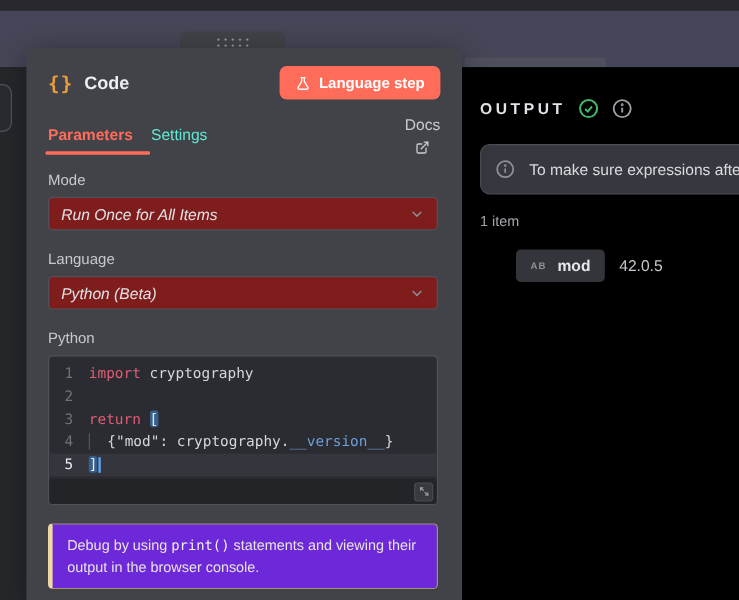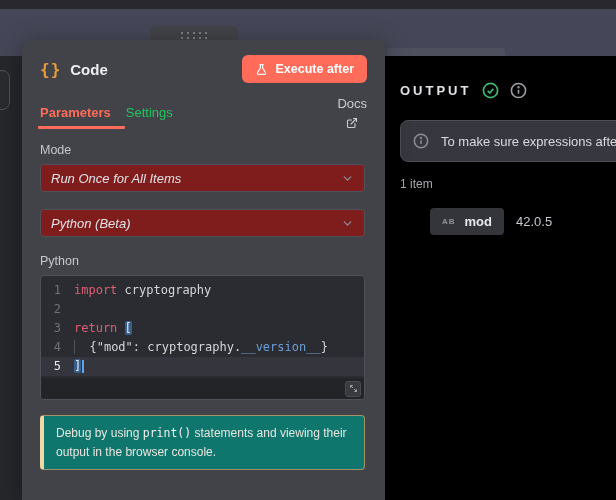--- a/index.html
+++ b/index.html
@@ -48,21 +48,21 @@
     background:#424348; border-radius:8px 8px 0 0; box-shadow:0 4px 24px rgba(0,0,0,.35); }
   .panel-header { display:flex; align-items:center; justify-content:space-between; padding:15px 18px 11px 18px; }
   .title-wrap { display:flex; align-items:center; gap:9px; }
   .braces-icon { color:#eb9c3e; font-size:16px; font-weight:bold; letter-spacing:1px; }
   .node-title { font-size:15px; font-weight:bold; color:#eceef1; }
   .exec-btn { display:flex; align-items:center; gap:7px; background:var(--accent);
     border:none; border-radius:6px; color:#fff; font-size:12.5px; font-weight:600;
     padding:7px 13px; cursor:pointer; font-family:inherit; }
 
   .tabs-row { display:flex; align-items:flex-end; gap:15px; padding:2px 18px 0 18px; }
-  .tab { font-size:13px; color:#22c55e; padding-bottom:9px; cursor:pointer; }
+  .tab { font-size:13px; color:#5eead4; padding-bottom:9px; cursor:pointer; }
   .tab.active { color:var(--accent); font-weight:600; position:relative; }
   .tab.active::after { content:""; position:absolute; left:-2px; right:-14px; bottom:0; height:3px;
     background:var(--accent); border-radius:1px; }
   .docs-link { margin-left:auto; font-size:13px; color:#c9cbd1; display:flex; align-items:center; gap:6px; cursor:pointer;flex-direction:column; }
 
   .panel-body { padding:14px 20px 0 18px; }
   .field-label { font-size:12.5px; color:#c6c8ce; margin-bottom:7px; }
   .select { height:28px; background:#7f1d1d; border:1px solid #50515a; border-radius:4px;
     display:flex; align-items:center; padding:0 10px; margin-bottom:17px; cursor:pointer;font-style:italic; }
   .select-value { font-size:13px; color:#e0e2e6; flex:1; }
@@ -80,21 +80,21 @@
   .t-pl, .t-st { color:#d4d6da; }
   .t-at { color:#6d9fd8; }
   .t-brm { background:#38608f; color:#e6eaf0; border-radius:2px; }
   .t-gd { border-left:1px solid #54555c; }
   .t-cur { display:inline-block; width:2px; height:13px; background:#61a5e8; vertical-align:middle; margin-left:1px; }
   .editor-footer { height:21px; background:#232428; display:flex; justify-content:flex-end; align-items:center; padding-right:3px; }
   .expand-btn { width:16px; height:16px; background:#393a40; border:1px solid #4a4b52; border-radius:3px;
     display:flex; align-items:center; justify-content:center; cursor:pointer; }
 
   
-  .hint-box { margin:15px 0 0 0; background:#0f766e; border:1px solid #a3926a;
+  .hint-box { margin:15px 0 0 0; background:#6d28d9; border:1px solid #a3926a;
     border-left:4px solid #eed9a4; border-radius:4px; padding:8px 12px;
     font-size:12px; line-height:1.55; color:#e7e5de; }
   .hint-box code { font-family:"DejaVu Sans Mono", monospace; font-size:11.5px; color:#f1f0ea; }
 
   svg { display:block; }
 </style>
 </head>
 <body>
 
 <div class="topbar"></div>
@@ -164,21 +164,21 @@
       <span class="braces-icon mono">{}</span>
       <span class="node-title">Code</span>
     </span>
     <button class="exec-btn">
       <span>
         <svg width="13" height="13" viewBox="0 0 24 24" fill="none" stroke="#fff" stroke-width="2" stroke-linecap="round" stroke-linejoin="round">
           <path d="M9 3h6"></path>
             <path d="M10 3v6l-5.2 8.6A2 2 0 0 0 6.5 21h11a2 2 0 0 0 1.7-3.4L14 9V3"></path>
         </svg>
       </span>
-      <span>Execute after</span>
+      <span>Language step</span>
     </button>
   </div>
 
   <div class="tabs-row">
     <span class="tab active">Parameters</span>
     <span class="tab">Settings</span>
     <span class="docs-link">
       <span>Docs</span>
       <span>
         <svg width="12" height="12" viewBox="0 0 24 24" fill="none" stroke="#c9cbd1" stroke-width="2.2" stroke-linecap="round" stroke-linejoin="round">
@@ -194,20 +194,21 @@
     <div class="field-label">Mode</div>
     <div class="select">
       <span class="select-value">Run Once for All Items</span>
       <span>
         <svg width="13" height="13" viewBox="0 0 24 24" fill="none" stroke="#8b8d94" stroke-width="2.4" stroke-linecap="round">
             <polyline points="6 9 12 15 18 9"></polyline>
           </svg>
       </span>
     </div>
 
+    <div class="field-label">Language</div>
     <div class="select">
       <span class="select-value">Python (Beta)</span>
       <span>
         <svg width="13" height="13" viewBox="0 0 24 24" fill="none" stroke="#8b8d94" stroke-width="2.4" stroke-linecap="round">
             <polyline points="6 9 12 15 18 9"></polyline>
           </svg>
       </span>
     </div>
 
     <div class="field-label">Python</div>

